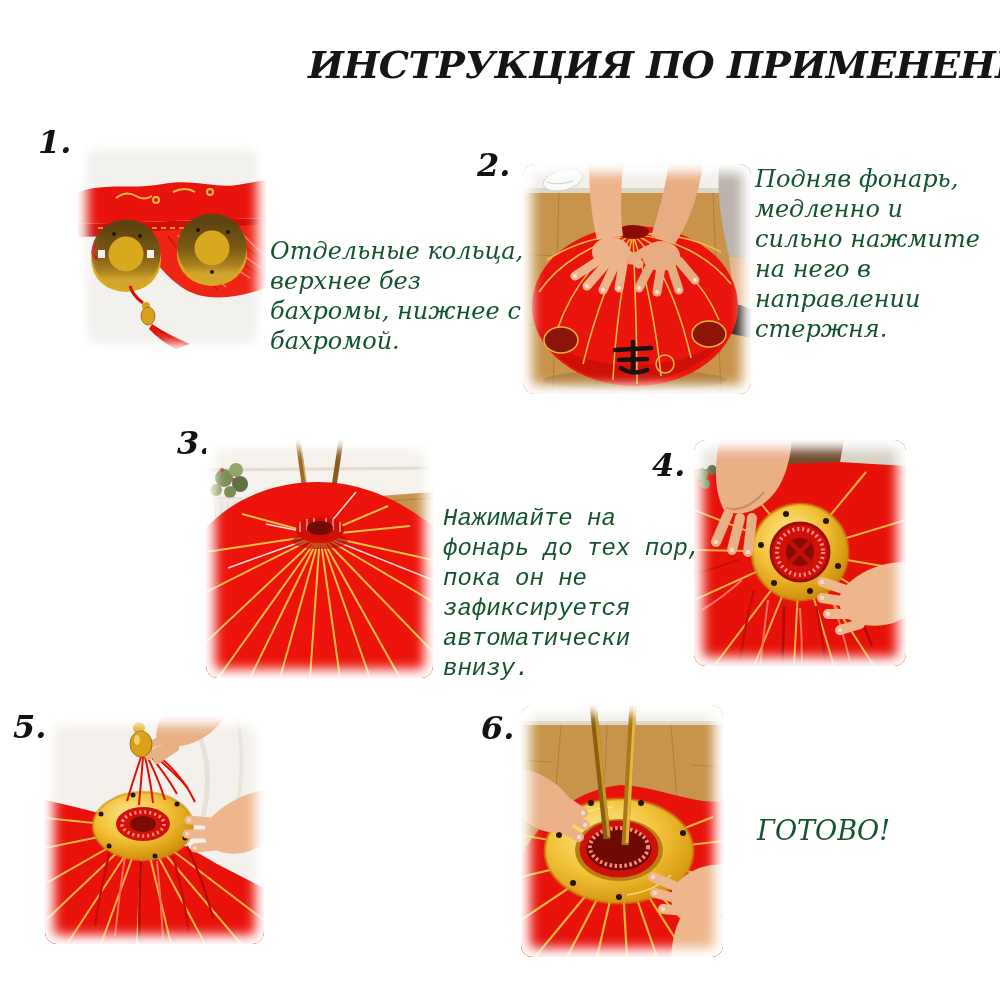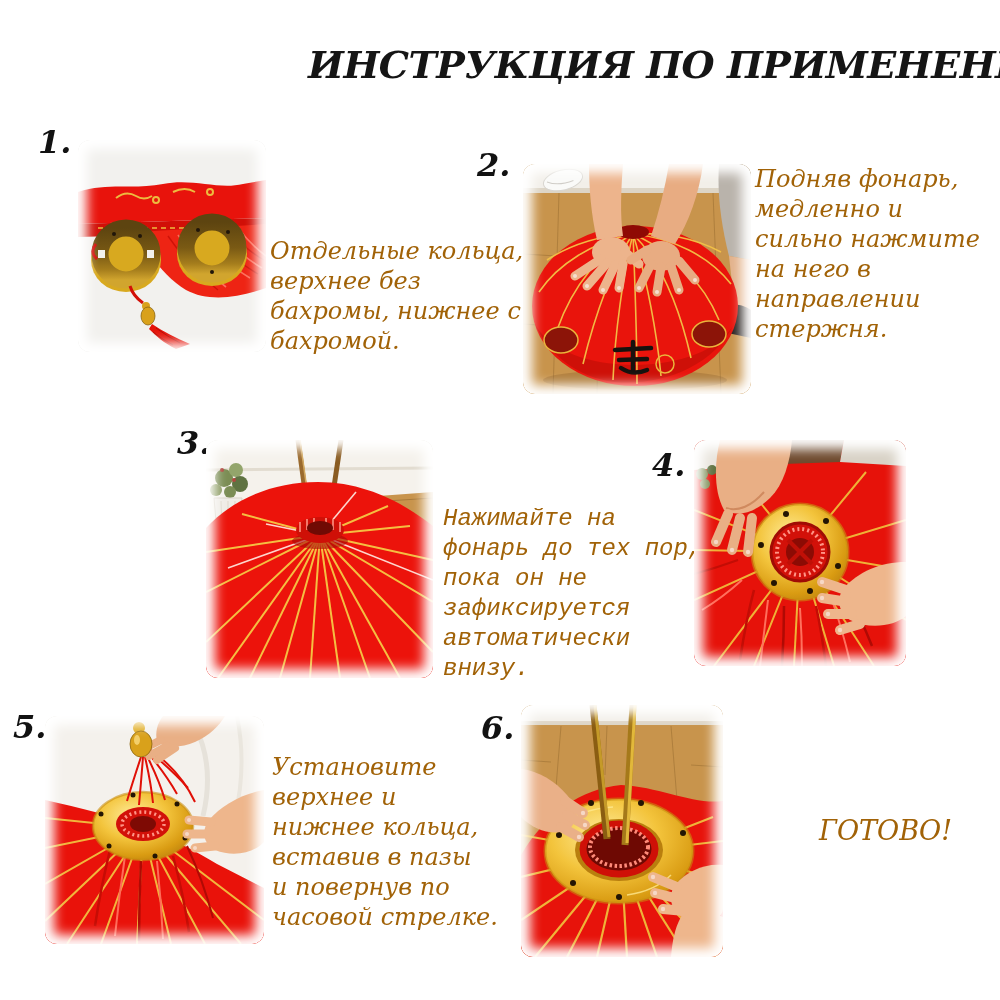--- a/index.html
+++ b/index.html
@@ -32,27 +32,27 @@
   }
   .photo svg { display:block; width:100%; height:100%; }
   #p1{left:78px;  top:140px; width:188px; height:212px;}
   #p2{left:523px; top:164px; width:228px; height:230px;}
   #p3{left:206px; top:440px; width:227px; height:238px;}
   #p4{left:694px; top:440px; width:212px; height:226px;}
   #p5{left:45px;  top:716px; width:219px; height:228px;}
   #p6{left:521px; top:705px; width:202px; height:252px;}
   .step-text {
     position:absolute; font-style:italic; font-size:24px; line-height:30px;
-    color:#a16207; white-space:pre-line;
+    color:#14532d; white-space:pre-line;
   }
   #t1{left:270px; top:236px; width:270px;}
   #t2{left:755px; top:164px; width:245px;}
   #t3{left:443px; top:504px; width:270px;font-family:Liberation Mono, monospace;}
   #t5{left:272px; top:752px; width:245px;}
-  #t6{left:757px; top:816px; width:195px; text-align:right; font-size:27px; white-space:nowrap;}
+  #t6{left:757px; top:816px; width:195px; text-align:left; font-size:27px; white-space:nowrap;}
 </style>
 </head>
 <body>
 
 <div class="canvas">
 
   <h1 class="title">ИНСТРУКЦИЯ ПО ПРИМЕНЕНИЮ</h1>
 
   <div class="step-num" id="n1">1.</div>
   <figure class="photo" id="p1">
@@ -456,26 +456,20 @@
           <line x1="122" y1="30" x2="104" y2="40"></line>
           <line x1="130" y1="32" x2="112" y2="44"></line>
       </g>
       <g>
         <circle cx="94" cy="12" r="6" fill="#e0ab1e"></circle>
         <ellipse cx="96" cy="28" rx="11" ry="13" fill="#d9a11b" stroke="#8a6410" stroke-width="0.8"></ellipse>
         <ellipse cx="92" cy="24" rx="3" ry="5" fill="#f3cf6a"></ellipse>
       </g>
     </svg>
   </figure>
-  <div class="step-text" id="t5">Установите
-верхнее и
-нижнее кольца,
-вставив в пазы
-и повернув по
-часовой стрелке.</div>
 
   <div class="step-num" id="n6">6.</div>
   <figure class="photo" id="p6">
     <svg viewBox="0 0 202 252">
       <defs>
         <radialGradient id="goldG6" cx="0.4" cy="0.35" r="0.8">
           <stop offset="0" stop-color="#ffec9a"></stop>
             <stop offset="0.45" stop-color="#f3c43c"></stop>
           <stop offset="0.8" stop-color="#d99b12"></stop>
             <stop offset="1" stop-color="#b97f0e"></stop>

